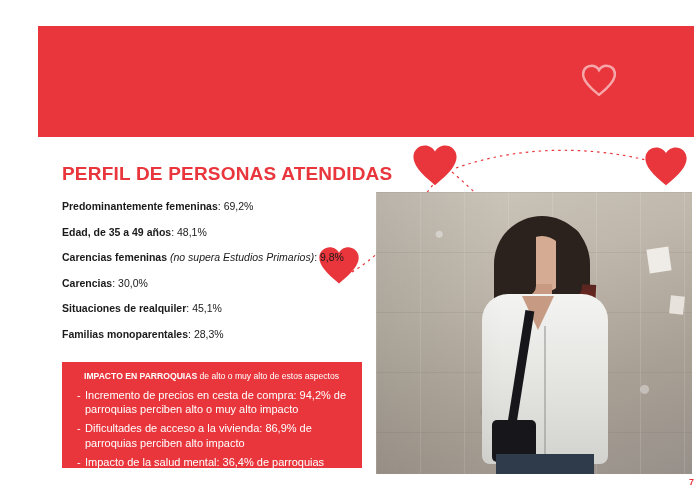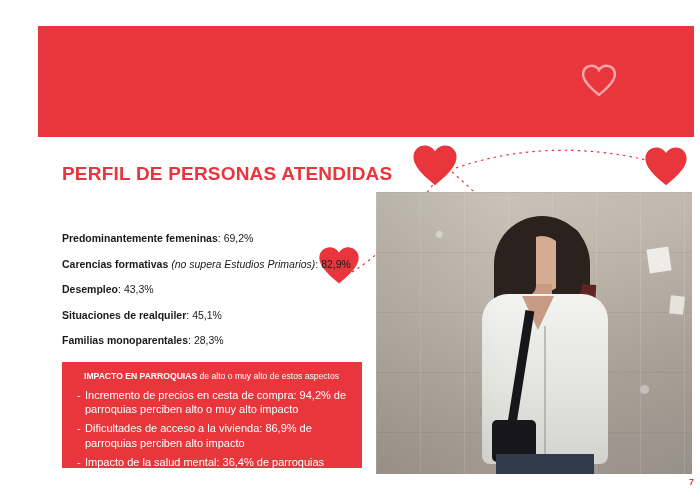--- a/index.html
+++ b/index.html
@@ -48,21 +48,20 @@
     font-weight: bold;
     letter-spacing: 0.2px;
     font-family: "Liberation Sans", sans-serif;
   }
   
   .stats {
     position: absolute;
     left: 46px;
     top: 200px;
     width: 320px;
-    margin-top: 32px;
   }
   .stat-line {
     font-size: 10.5px;
     color: #1a1a1a;
     margin-bottom: 13px;
     line-height: 1.2;
     white-space: nowrap;
   }
   .stat-line .lbl {
     font-weight: bold;
@@ -350,24 +349,27 @@
     <div class="p-shadow"></div>
   </div>
 
   <div class="headline">PERFIL DE PERSONAS ATENDIDAS</div>
 
   <div class="stats">
     <div class="stat-line">
       <span class="lbl">Predominantemente femeninas</span><span class="val">: </span><span class="val">69,2%</span>
     </div>
     <div class="stat-line">
-      <span class="lbl">Carencias formativas</span><span class="val"> </span><span class="paren">(no supera Estudios Primarios)</span><span class="val">: </span><span class="val">82,9%</span>
-    </div>
-    <div class="stat-line">
-      <span class="lbl">Desempleo</span><span class="val">: </span><span class="val">43,3%</span>
+      <span class="lbl">Edad, de 35 a 49 años</span><span class="val">: </span><span class="val">48,1%</span>
+    </div>
+    <div class="stat-line">
+      <span class="lbl">Carencias femeninas</span><span class="val"> </span><span class="paren">(no supera Estudios Primarios)</span><span class="val">: </span><span class="val">9,8%</span>
+    </div>
+    <div class="stat-line">
+      <span class="lbl">Carencias</span><span class="val">: </span><span class="val">30,0%</span>
     </div>
     <div class="stat-line">
       <span class="lbl">Situaciones de realquiler</span><span class="val">: </span><span class="val">45,1%</span>
     </div>
     <div class="stat-line">
       <span class="lbl">Familias monoparentales</span><span class="val">: </span><span class="val">28,3%</span>
     </div>
   </div>
 
   <div class="impact-box">

